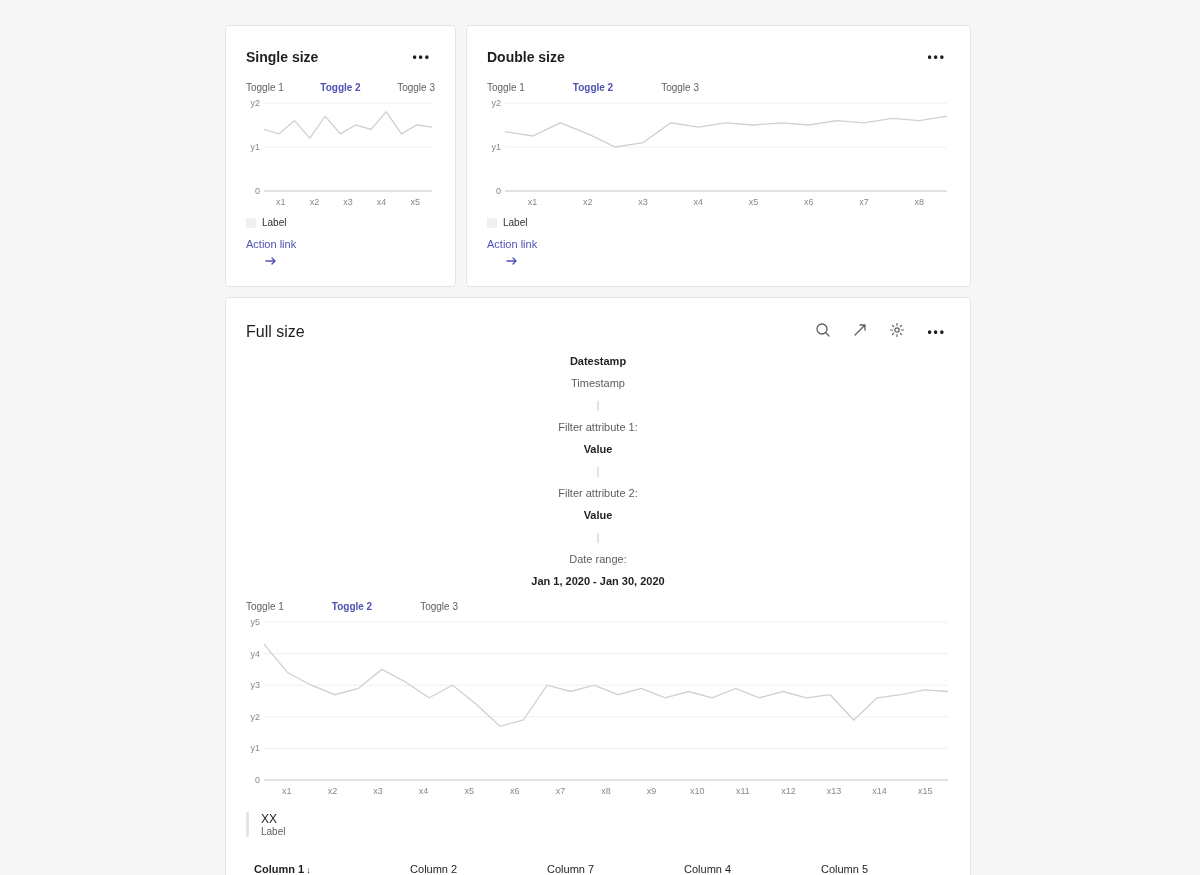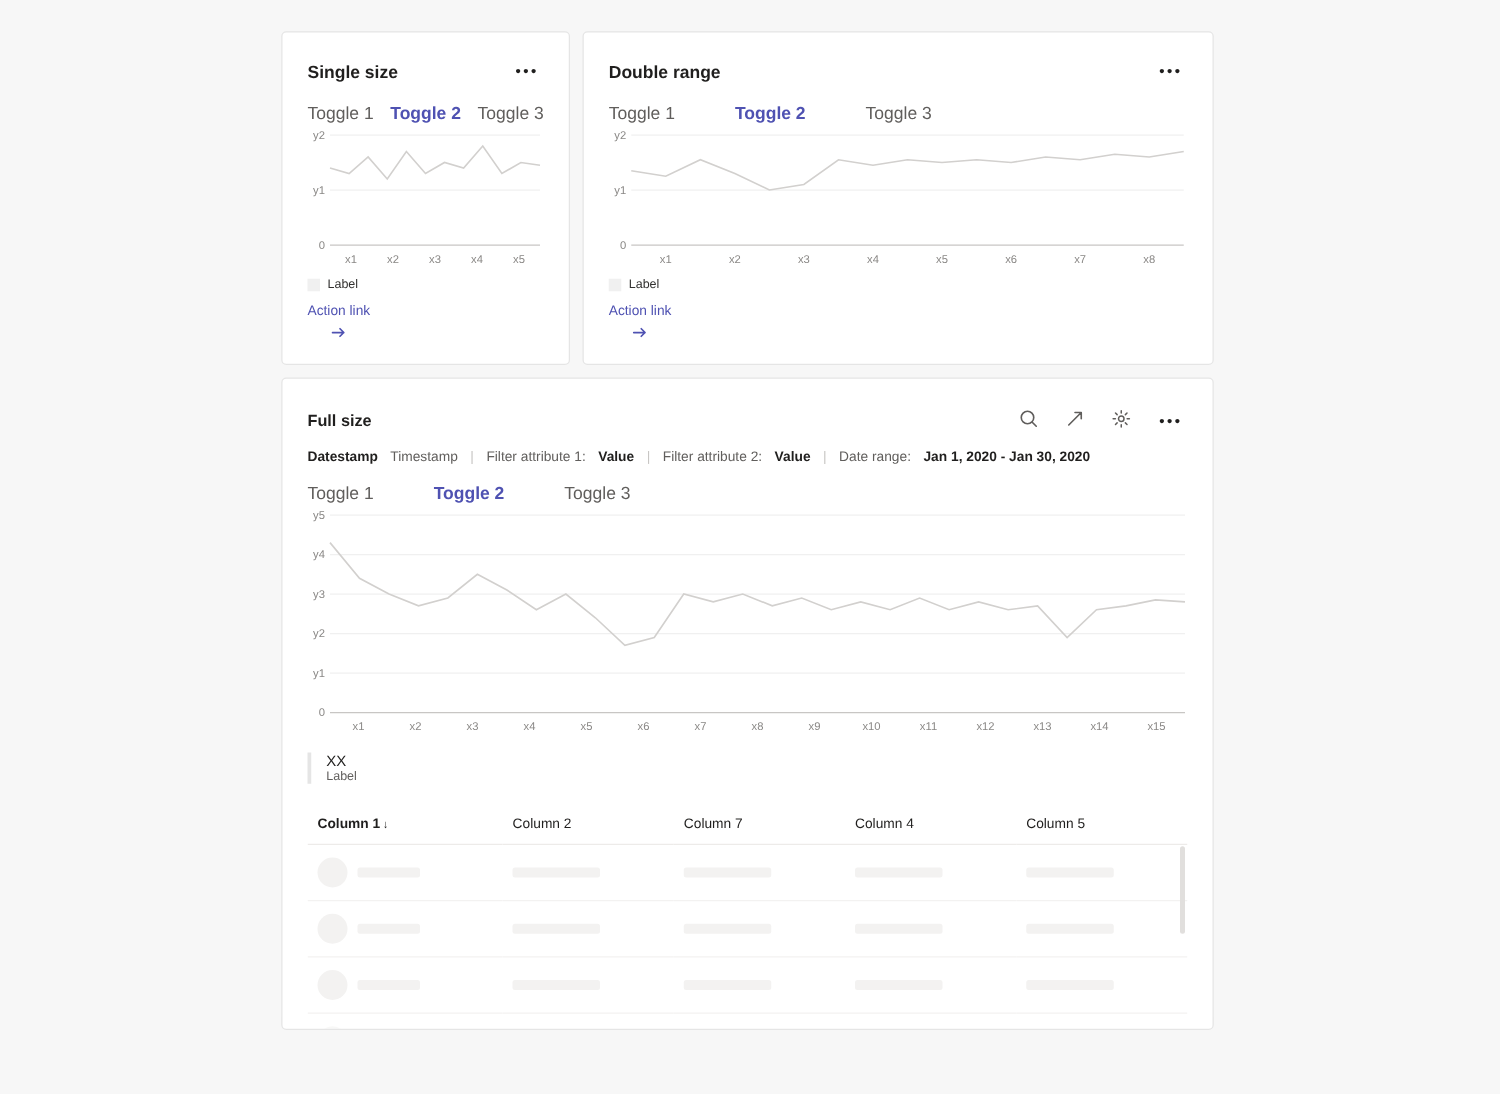--- a/index.html
+++ b/index.html
@@ -21,41 +21,41 @@
   background: #fff;
   border: 1px solid #e5e5e5;
   border-radius: 4px;
   padding: 20px;
 }
 .card.single { width: 231px; }
 .card.double { width: 505px; }
 .card.full   { width: 746px; padding-bottom: 0; }
 .card-head { display: flex; align-items: center; justify-content: space-between; margin-bottom: 14px; }
 .card-title { font-weight: 600; font-size: 14px; color: #201f1e; }
-.full .card-title { font-size: 13px; font-weight: 700; }
+.full .card-title { font-size: 16px; font-weight: 400; }
 .more-btn, .icon-btn {
   background: none; border: none; cursor: pointer; padding: 4px;
   color: #605e5c; display: inline-flex; align-items: center; justify-content: center;
 }
 .more-dots { letter-spacing: 2px; font-weight: 700; font-size: 12px; color: #201f1e; }
 .toggles { display: flex; justify-content: space-between; margin-bottom: 6px; }
-.toggle { font-size: 14px; color: #605e5c; cursor: pointer; }
+.toggle { font-size: 10px; color: #605e5c; cursor: pointer; }
 .toggle.active { color: #4f52b2; font-weight: 600; }
 .chart-wrap { position: relative; }
 .chart-wrap svg { display: block; }
 .legend { display: flex; align-items: center; gap: 6px; margin-top: 8px; }
 .legend-swatch { width: 10px; height: 10px; background: #f0f0f0; }
 .legend-label { font-size: 10px; color: #323130; }
 .action-link { display: inline-flex; align-items: center; gap: 6px; color: #4f52b2; font-size: 11px; margin-top: 10px; text-decoration: none; cursor: pointer; flex-direction: column; }
 .action-link .arrow-icon svg { display: block; }
 .axis-text { font-size: 9px; fill: #8a8886; }
 
 .full-head { display: flex; align-items: center; justify-content: space-between; margin-bottom: 10px; }
 .full-icons { display: flex; gap: 14px; align-items: center; }
-.filters { display: flex; align-items: center; gap: 10px; font-size: 11px; color: #605e5c; margin-bottom: 14px; flex-wrap: wrap; }
+.filters { display: flex; align-items: center; gap: 10px; font-size: 11px; color: #605e5c; margin-bottom: 14px; flex-wrap: wrap; flex-direction: column; }
 .filters .bold { font-weight: 600; color: #201f1e; }
 .filters .sep { color: #c8c6c4; }
 
 .stat-block { display: flex; gap: 12px; margin-top: 14px; margin-bottom: 16px; }
 .stat-bar { width: 3px; background: #e5e5e5; }
 .stat-value { font-size: 12px; color: #201f1e; font-weight: 400; }
 .stat-label { font-size: 10px; color: #605e5c; }
 
 .tbl { width: 100%; border-collapse: collapse; }
 .tbl th { text-align: left; font-weight: 400; font-size: 11px; color: #201f1e; padding: 10px 8px; border-bottom: 1px solid #edebe9; cursor: pointer; }
@@ -114,21 +114,21 @@
         <span class="arrow-icon">
           <svg width="12" height="10" viewBox="0 0 12 10" fill="none">
               <path d="M1 5h9M7 2l3 3-3 3" stroke="#4f52b2" stroke-width="1.4" stroke-linecap="round" stroke-linejoin="round"></path>
             </svg>
         </span>
       </a>
     </div>
 
     <div class="card double">
       <div class="card-head">
-        <div class="card-title">Double range</div>
+        <div class="card-title">Double size</div>
         <button class="more-btn">
             <span class="more-dots">•••</span>
           </button>
       </div>
       <div class="toggles" style="justify-content:flex-start; gap:48px;">
         <span class="toggle">Toggle 1</span>
         <span class="toggle active">Toggle 2</span>
         <span class="toggle">Toggle 3</span>
       </div>
       <div class="chart-wrap">

